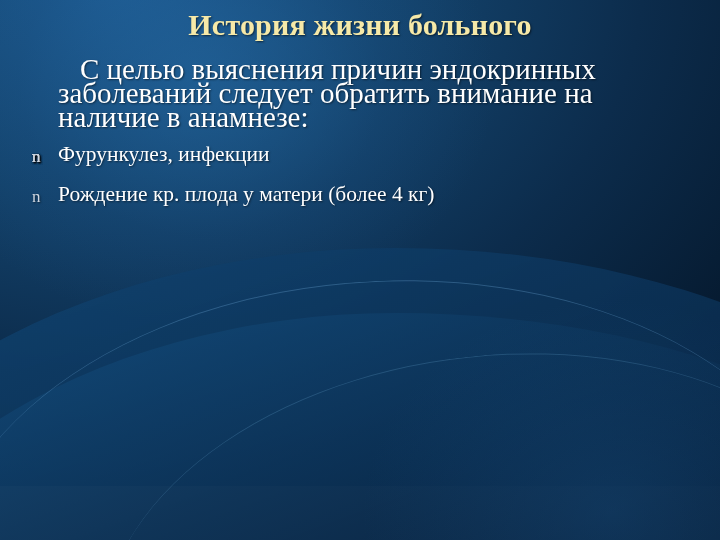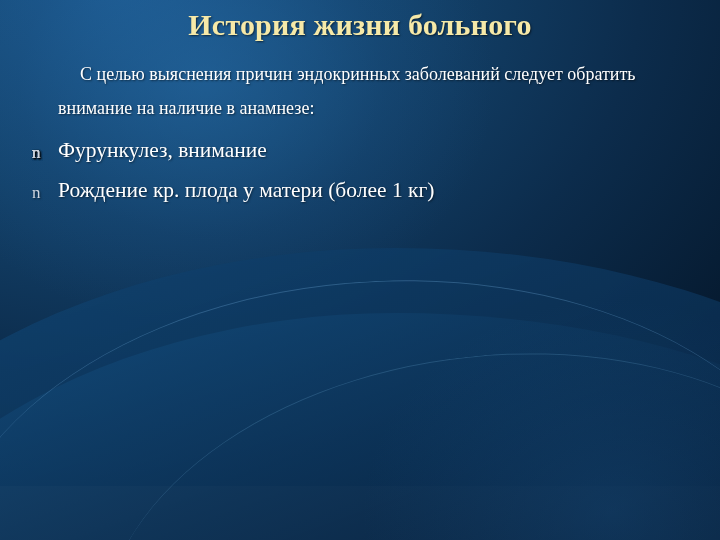--- a/index.html
+++ b/index.html
@@ -112,22 +112,22 @@
 
   .body {
     position: absolute;
     top: 57px;
     left: 30px;
     width: 665px;
     color: #ffffff;
   }
 
   .lead {
-    font-size: 18px;
-    line-height: 34px;
+    font-size: 29px;
+    line-height: 24px;
     color: #ffffff;
     text-shadow: 1px 1px 2px rgba(0,0,0,0.5);
     padding-left: 28px;
     text-indent: 22px;
     width: 600px;
   }
 
   ul.bullets {
     list-style: none;
     margin: 8px 0 0 0;
@@ -186,23 +186,23 @@
           <span class="marker">n</span>
         </li>
         <li>
           <span class="marker">n</span>
         </li>
         <li>
           <span class="marker">n</span>
         </li>
         <li>
           <span class="marker">n</span>
-          <span>Фурункулез, внимание</span>
-        </li>
-        <li>
-          <span class="marker">n</span>
-          <span>Рождение кр. плода у матери (более 1 кг)</span>
+          <span>Фурункулез, инфекции</span>
+        </li>
+        <li>
+          <span class="marker">n</span>
+          <span>Рождение кр. плода у матери (более 4 кг)</span>
         </li>
       </ul>
 
     </div>
   </div>
 </div>
 
 </body></html>

